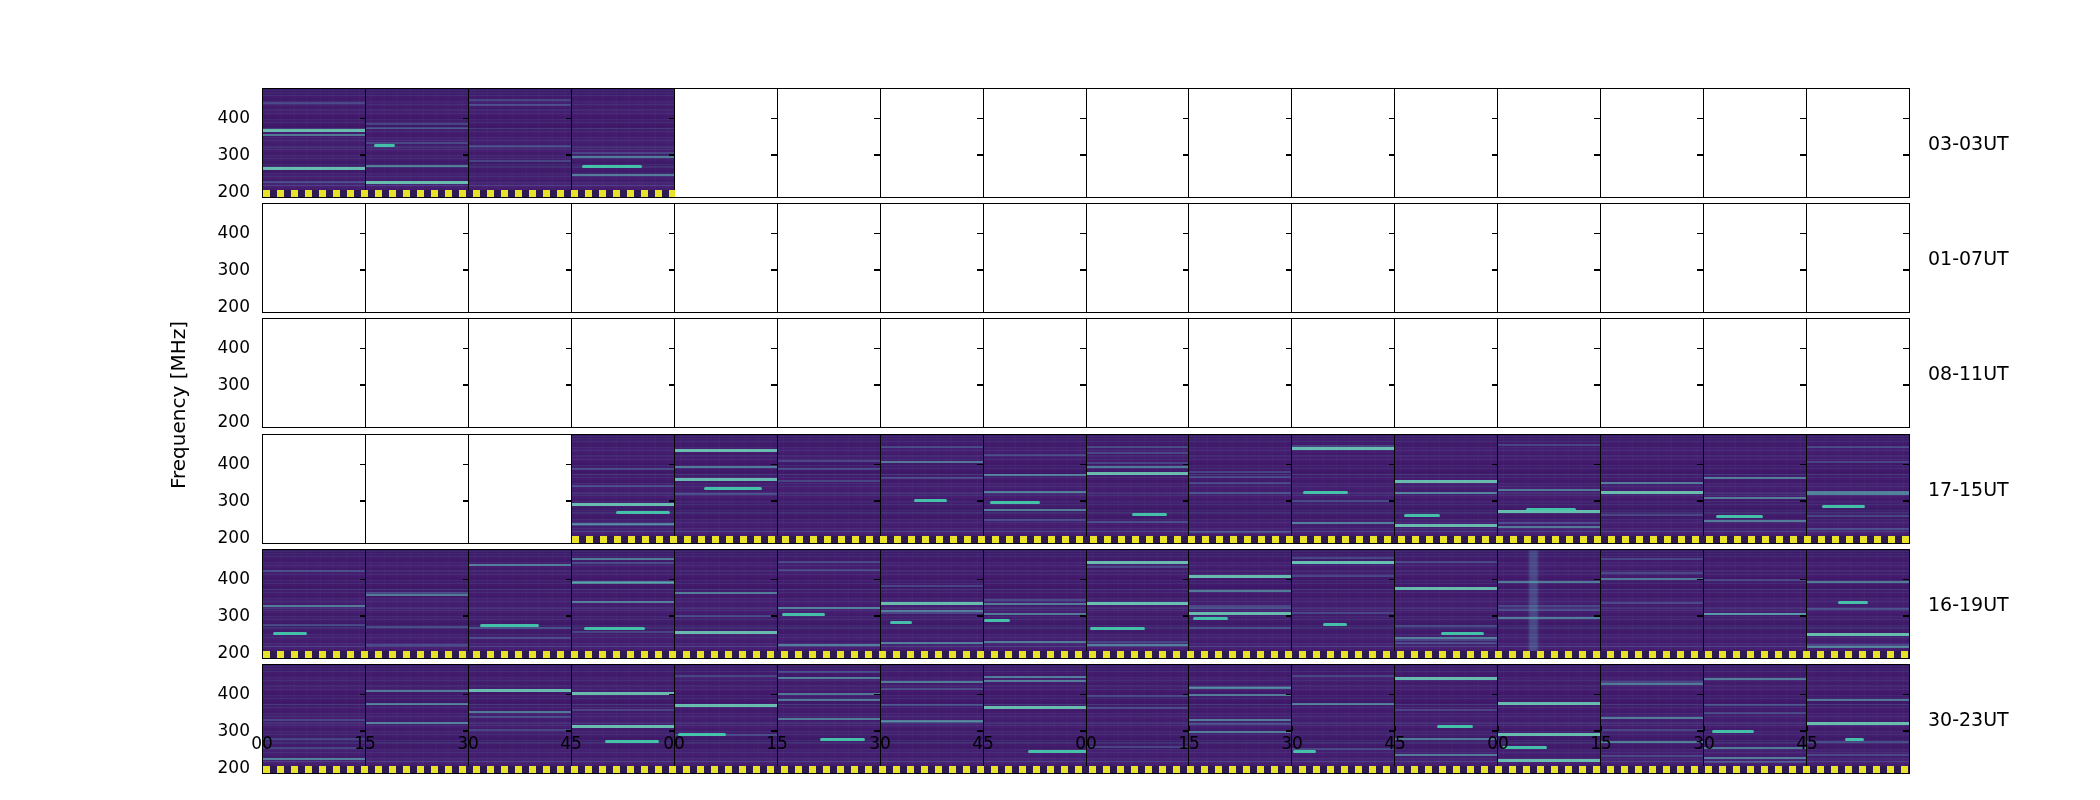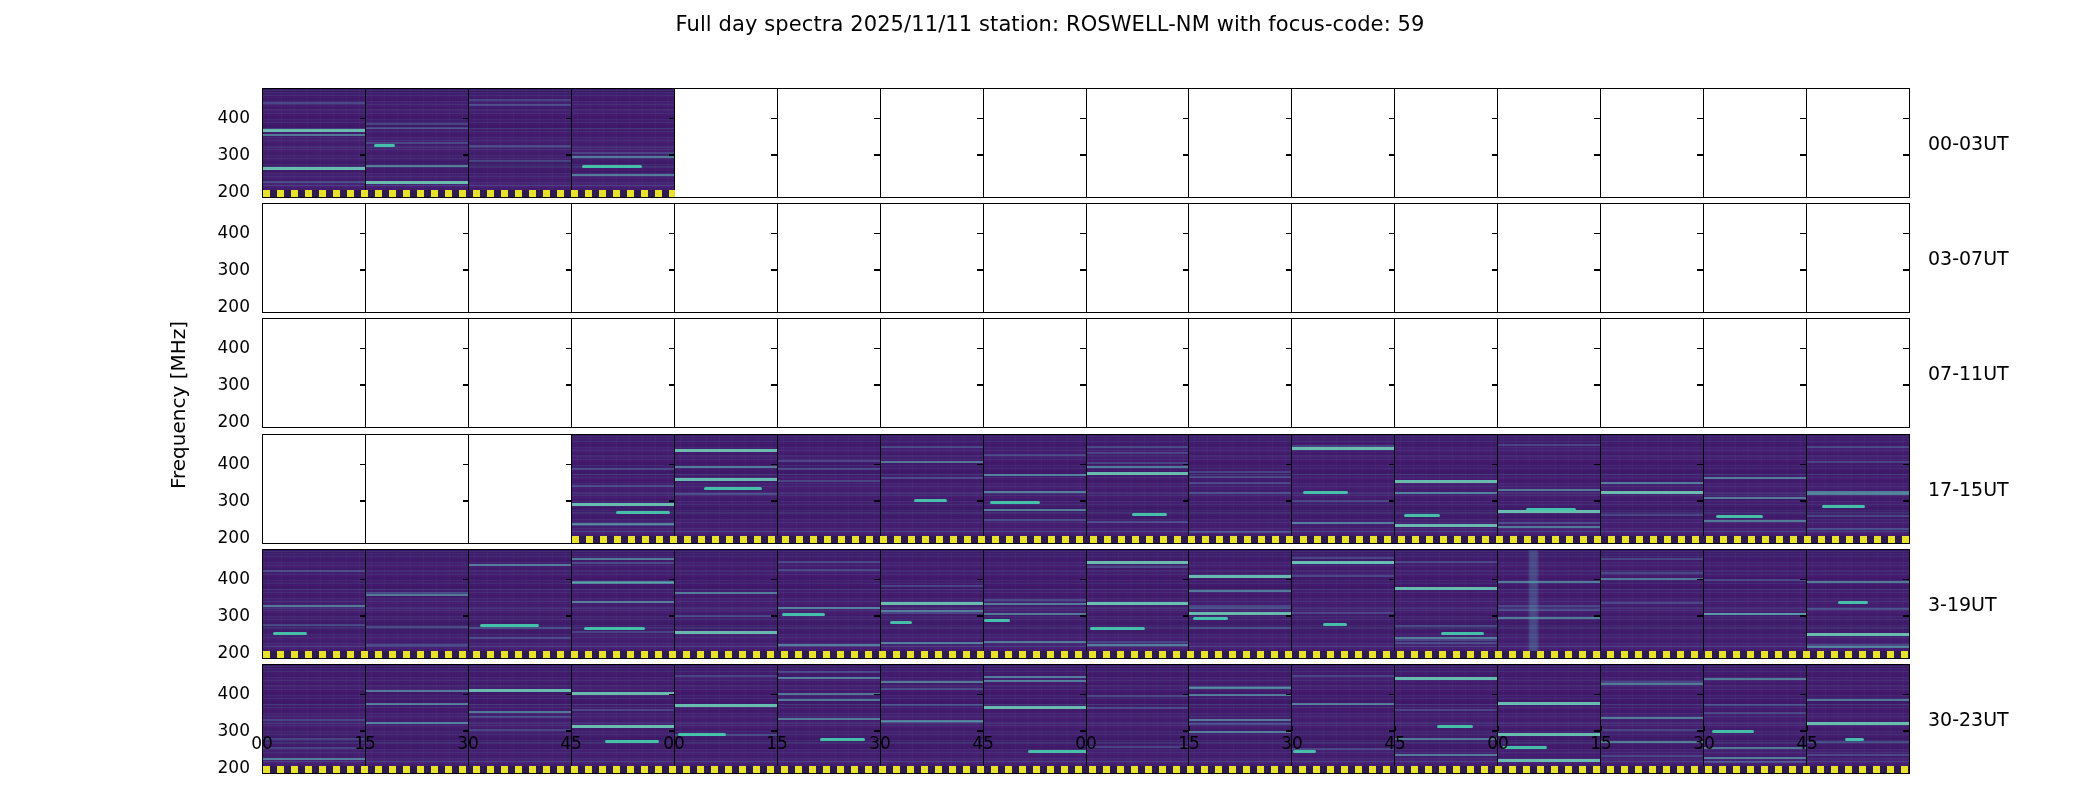--- a/index.html
+++ b/index.html
@@ -178,21 +178,20 @@
     color: #000;
     transform: translateX(-50%);
     white-space: nowrap;
   }
 </style>
 </head>
 <body>
 
 <div id="figure">
 
-  <div id="chart-title">Full day spectra 2025/11/11 station: ROSWELL-NM with focus-code: 59</div>
 
   <div id="ylabel">Frequency [MHz]</div>
 
   <div id="rows-container">
       <div class="row-wrap" style="top: 88px;">
         <div class="row-axes">
           <div class="panels">
             <div class="panel">
               <div class="spec">
                 <div class="streak strong" style="top: 40.0534px;"></div>
@@ -973,19 +972,19 @@
       <div class="xtick-mark" style="left: 1236px;"></div>
       <div class="xtick-label" style="left: 1236px;">00</div>
       <div class="xtick-mark" style="left: 1339px;"></div>
       <div class="xtick-label" style="left: 1339px;">15</div>
       <div class="xtick-mark" style="left: 1442px;"></div>
       <div class="xtick-label" style="left: 1442px;">30</div>
       <div class="xtick-mark" style="left: 1545px;"></div>
       <div class="xtick-label" style="left: 1545px;">45</div>
     </div>
 
-<div class="row-label" style="top: 143px;">00-03UT</div>
-    <div class="row-label" style="top: 258px;">03-07UT</div>
-    <div class="row-label" style="top: 373px;">07-11UT</div>
+<div class="row-label" style="top: 143px;">03-03UT</div>
+    <div class="row-label" style="top: 258px;">01-07UT</div>
+    <div class="row-label" style="top: 373px;">08-11UT</div>
     <div class="row-label" style="top: 489px;">17-15UT</div>
-    <div class="row-label" style="top: 604px;">3-19UT</div>
+    <div class="row-label" style="top: 604px;">16-19UT</div>
     <div class="row-label" style="top: 719px;">30-23UT</div>
   </div>
 
 </body></html>

